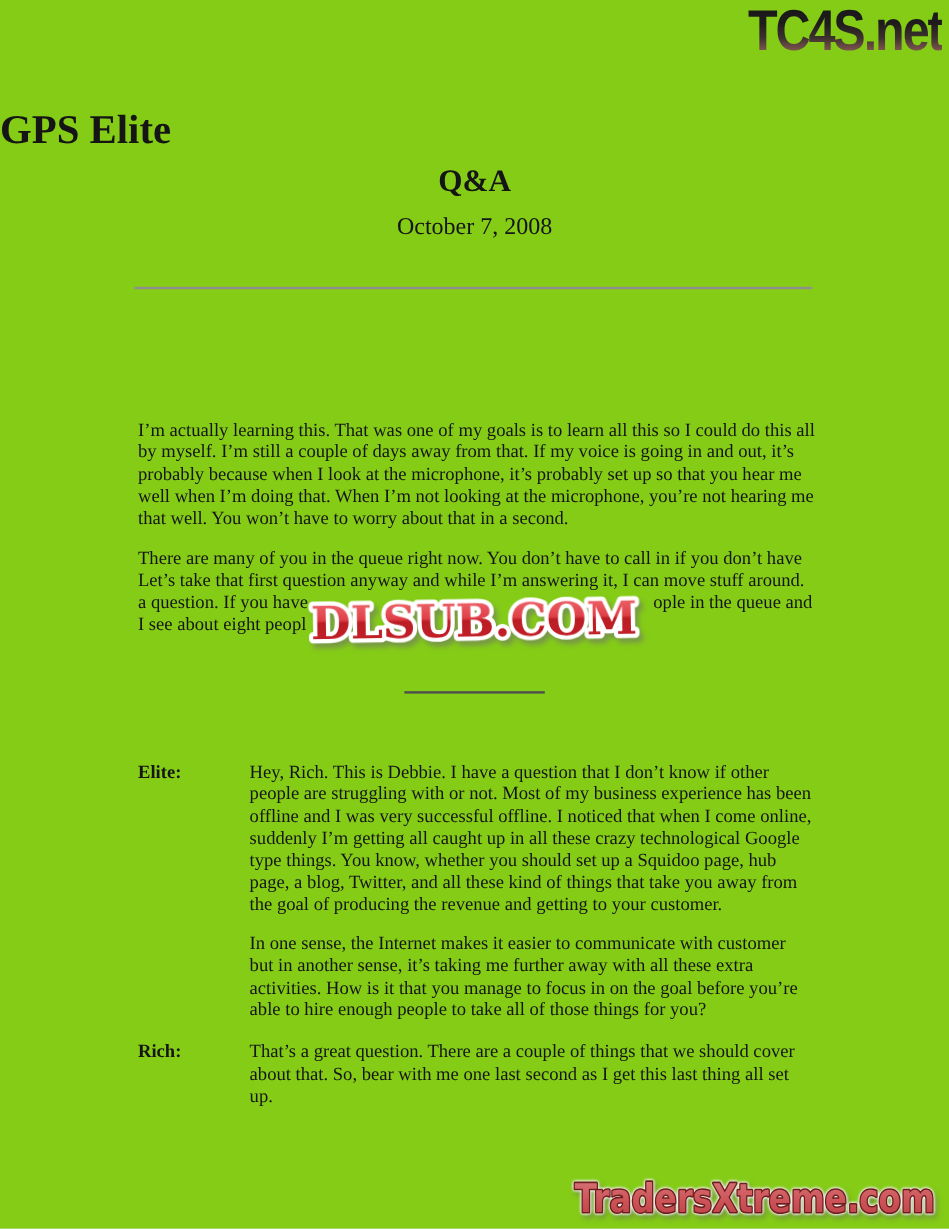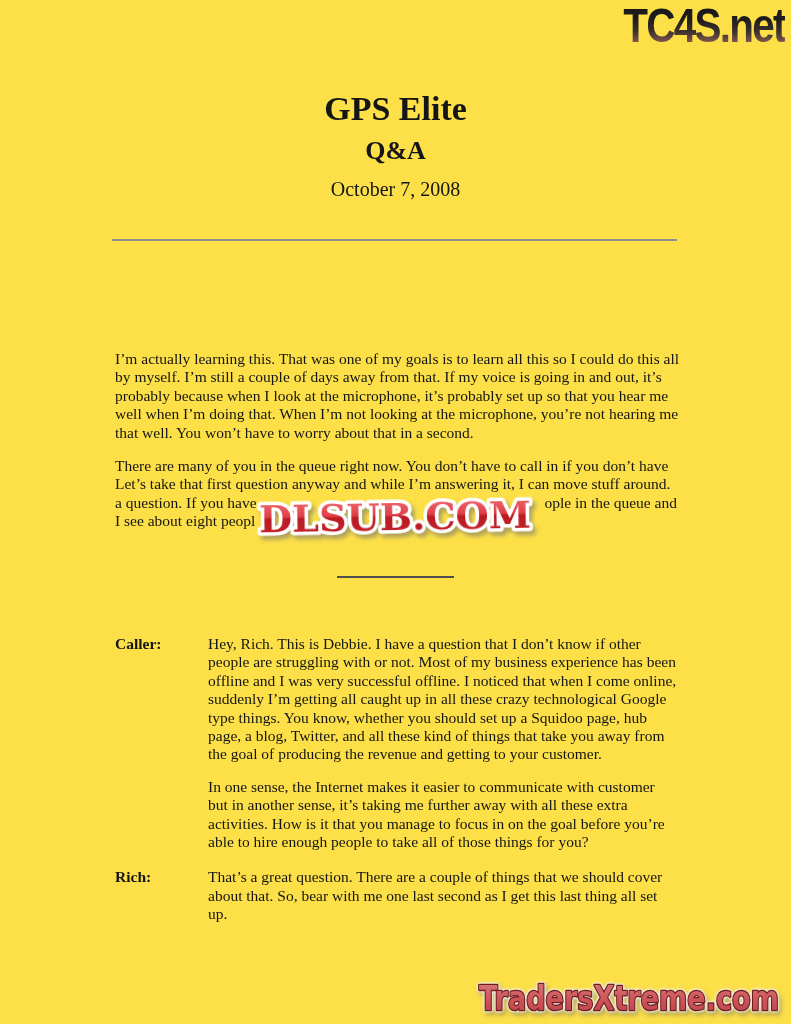--- a/index.html
+++ b/index.html
@@ -2,21 +2,21 @@
 <html><head>
 <meta charset="utf-8">
 <style>
   * { margin: 0; padding: 0; box-sizing: border-box; }
   html, body { background: #e8e8e8; }
   .page {
     position: relative;
     width: 791px;
     height: 1024px;
     margin: 0 auto;
-    background: #fde047;
+    background: #84cc16;
     font-family: "Liberation Serif", serif;
     color: #151515;
     overflow: hidden;
   }
 
   
   .tc4s-logo {
     position: absolute;
     top: 0px;
     right: 6px;
@@ -30,21 +30,21 @@
     background: linear-gradient(180deg, #161616 0%, #1f1c1c 38%, #3c312e 62%, #7c544d 82%, #b18a83 100%);
     -webkit-background-clip: text;
     background-clip: text;
     color: #2c2422;
     -webkit-text-fill-color: transparent;
   }
 
   
   .doc-title {
     position: absolute; top: 90px; left: 0; width: 100%;
-    text-align: center; font-size: 34px; font-weight: 700; line-height: 38px;
+    font-size: 34px; font-weight: 700; line-height: 38px;
   }
   .doc-subtitle {
     position: absolute; top: 136px; left: 0; width: 100%;
     text-align: center; font-size: 26px; font-weight: 700; line-height: 30px;
   }
   .doc-date {
     position: absolute; top: 178px; left: 0; width: 100%;
     text-align: center; font-size: 20px; line-height: 22px;
   }
 
@@ -129,21 +129,21 @@
       </defs>
       <text x="146" y="43" text-anchor="middle" font-family="DejaVu Serif, serif" font-weight="bold" font-size="38" textLength="272" lengthAdjust="spacingAndGlyphs" fill="url(#wmGrad)" stroke="#ffffff" stroke-width="7" stroke-linejoin="round" paint-order="stroke">DLSUB.COM</text>
     </svg>
   </div>
 
   <div class="divider-short"></div>
 
   <div class="dialog">
 
     <div class="dialog-entry">
-      <div class="speaker-label">Caller:</div>
+      <div class="speaker-label">Elite:</div>
       <div>
         <div class="dialog-paragraph">Hey, Rich. This is Debbie. I have a question that I don’t know if other people are struggling with or not. Most of my business experience has been offline and I was very successful offline. I noticed that when I come online, suddenly I’m getting all caught up in all these crazy technological Google type things. You know, whether you should set up a Squidoo page, hub page, a blog, Twitter, and all these kind of things that take you away from the goal of producing the revenue and getting to your customer.</div>
         <div class="dialog-paragraph">In one sense, the Internet makes it easier to communicate with customer but in another sense, it’s taking me further away with all these extra activities. How is it that you manage to focus in on the goal before you’re able to hire enough people to take all of those things for you?</div>
       </div>
     </div>
 
     <div class="dialog-entry">
       <div class="speaker-label">Rich:</div>
       <div>
         <div class="dialog-paragraph">That’s a great question. There are a couple of things that we should cover about that. So, bear with me one last second as I get this last thing all set up.</div>

